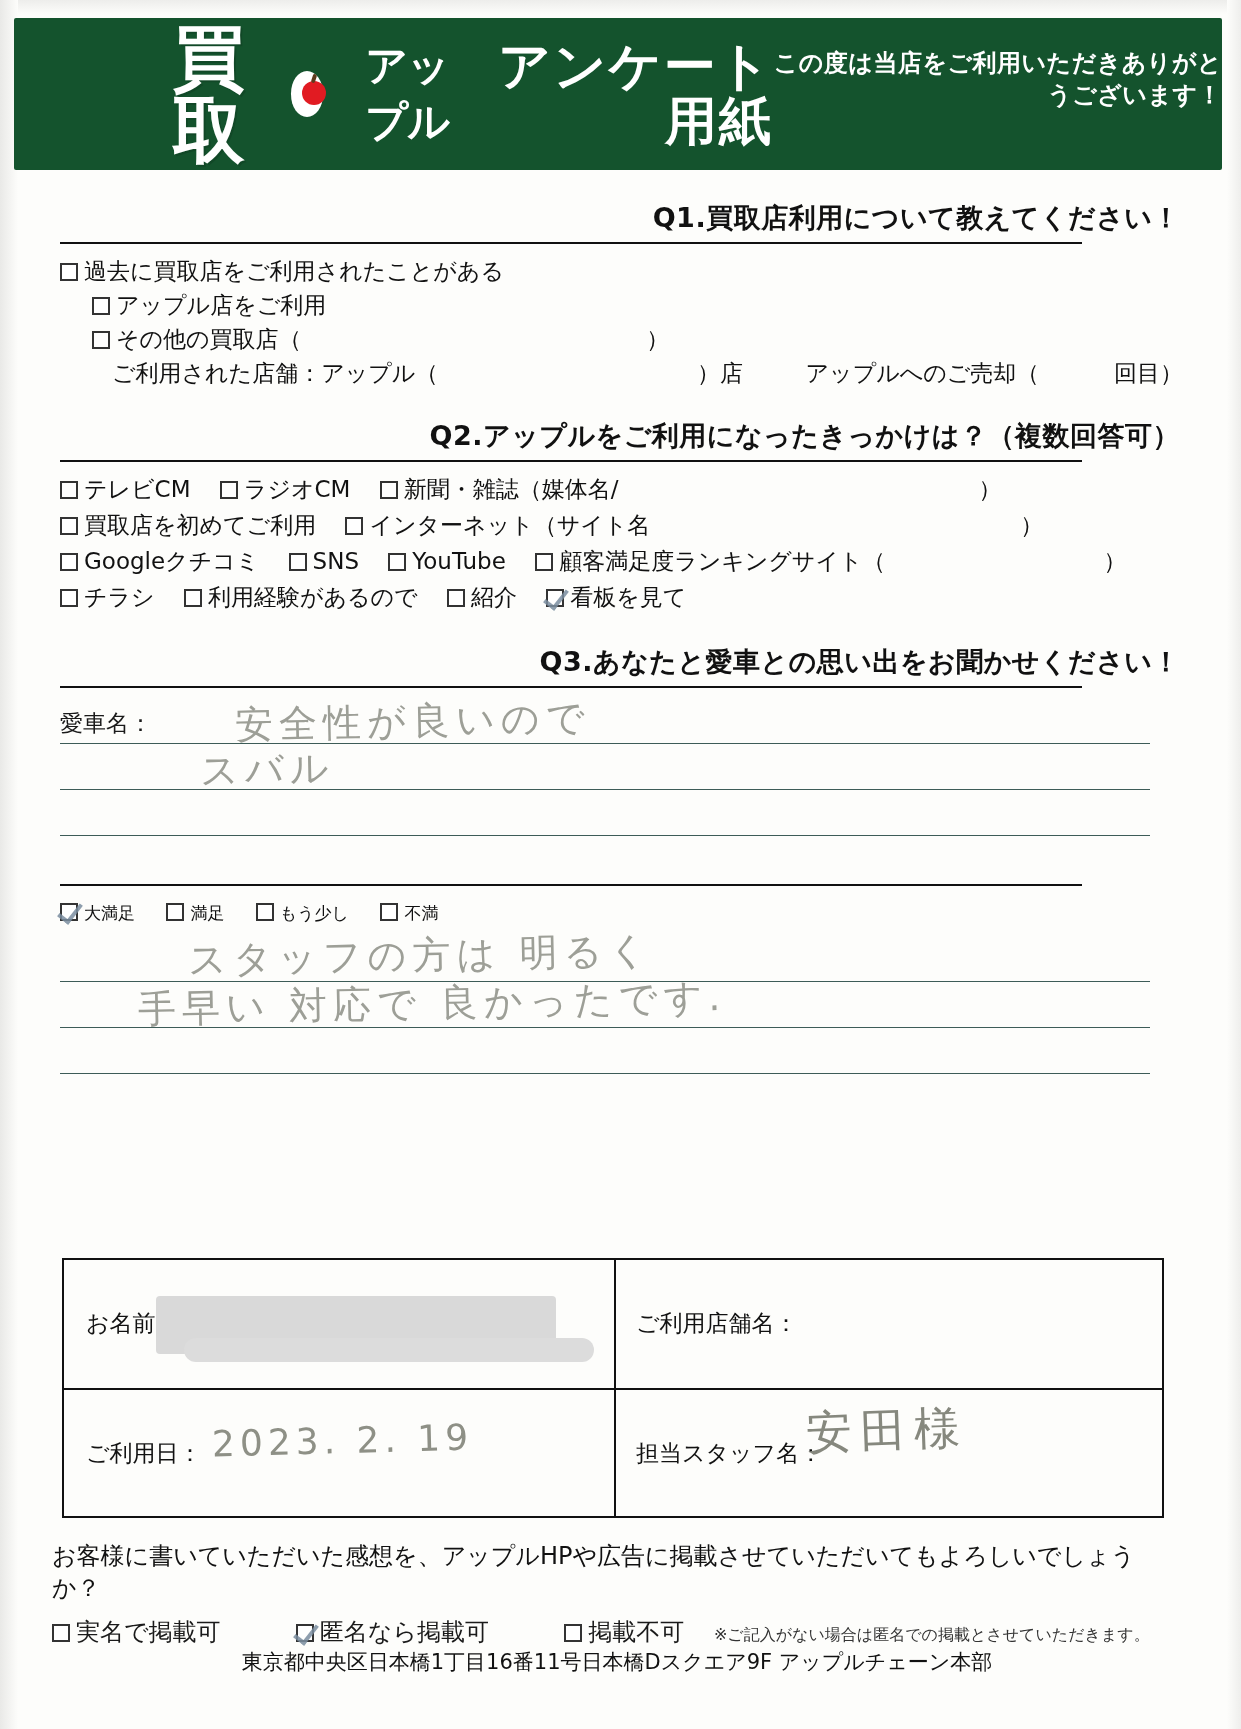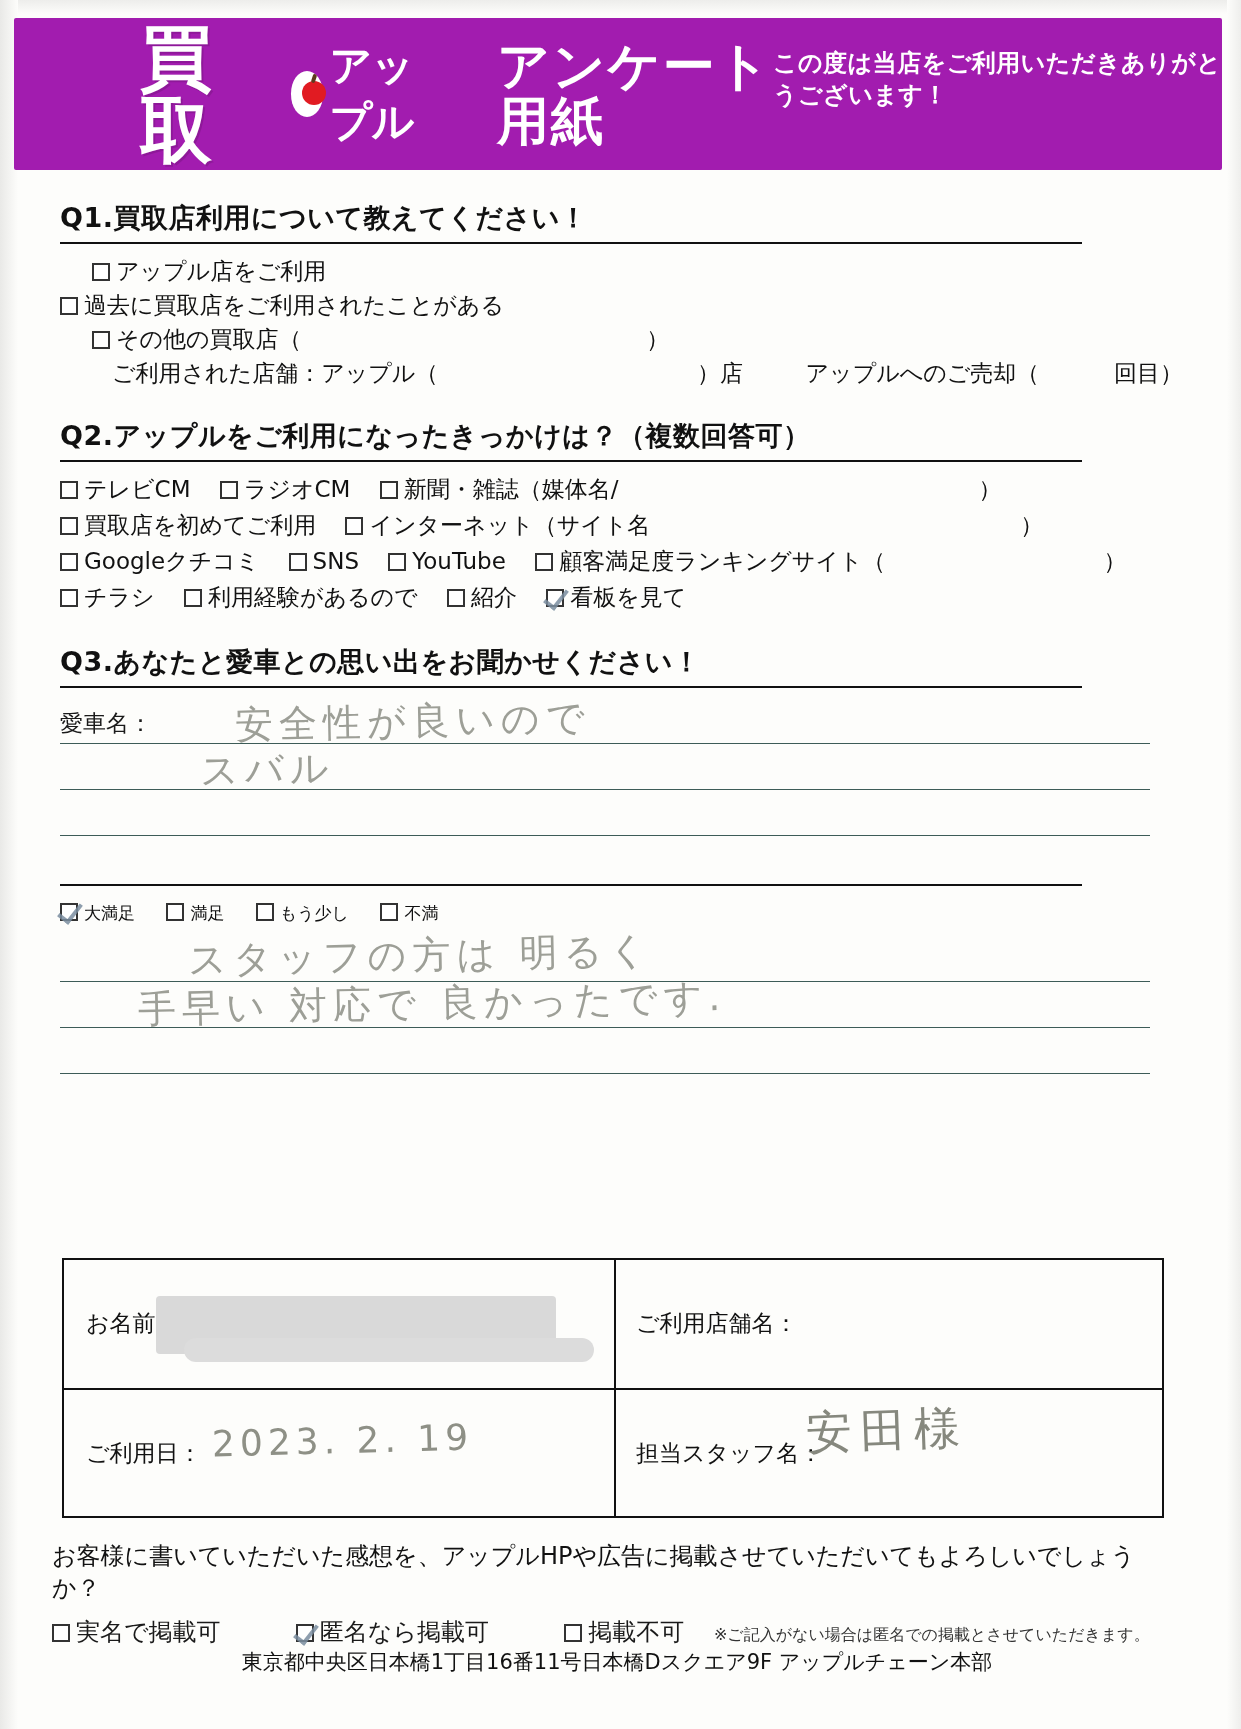--- a/index.html
+++ b/index.html
@@ -38,24 +38,25 @@
     position: absolute; right: 0; top: 0; width: 14px; height: 1729px;
     background: linear-gradient(to left, #eeeeec, #fdfdfb);
   }
 
   
   .banner {
     position: absolute;
     left: 14px; top: 18px;
     width: 1208px;
     height: 152px;
-    background: #a21caf;
+    background: #14532d;
     display: flex;
     align-items: center;
     border-radius: 2px;
+    text-align: right;
   }
   .banner-inner {
     display: flex;
     align-items: center;
     width: 100%;
     padding-left: 126px;
     box-sizing: border-box;
   }
   .kaitori {
     color: #ffffff;
@@ -133,20 +134,21 @@
     left: 60px;
     top: 200px;
     width: 1120px;
   }
   .q-title {
     font-size: 27px;
     font-weight: bold;
     color: #111;
     letter-spacing: 0.5px;
     font-family: "DejaVu Sans", sans-serif;
+    text-align: right;
   }
   .q-rule {
     border-bottom: 2px solid #111;
     margin-top: 6px;
     margin-bottom: 10px;
     width: 1022px;
   }
   .opt-row {
     font-size: 23px;
     line-height: 34px;
@@ -322,25 +324,25 @@
         <div class="head-sub">この度は当店をご利用いただきありがとうございます！</div>
       </div>
     </div>
   </div>
 
   <div class="content">
 
     <div class="q-title">Q1.買取店利用について教えてください！</div>
     <div class="q-rule"></div>
 
+    <div class="opt-row">
+      <span class="cb"></span><span>過去に買取店をご利用されたことがある</span>
+    </div>
     <div class="opt-row indent1">
       <span class="cb"></span><span>アップル店をご利用</span>
-    </div>
-    <div class="opt-row">
-      <span class="cb"></span><span>過去に買取店をご利用されたことがある</span>
     </div>
     <div class="opt-row indent1">
       <span class="cb"></span><span>その他の買取店（</span>
       <span style="display:inline-block;width:330px"></span>
       <span>）</span>
     </div>
     <div class="opt-row indent2">
       <span>ご利用された店舗：アップル（</span>
       <span style="display:inline-block;width:244px"></span>
       <span>）店</span>

